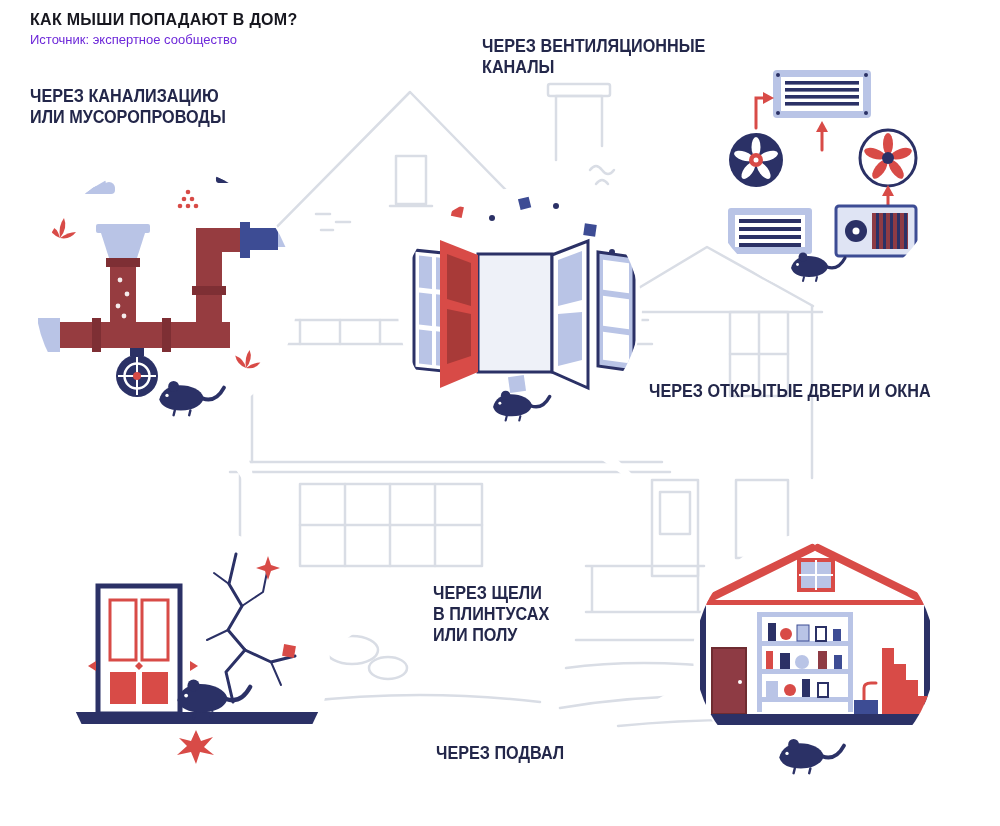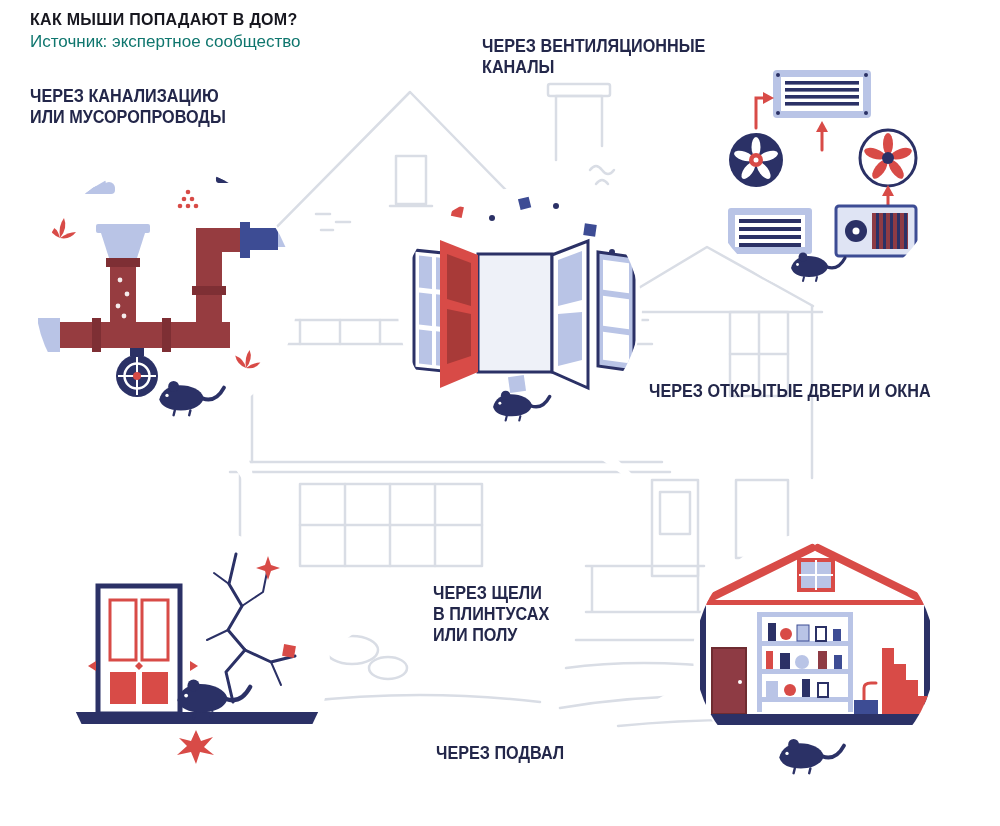--- a/index.html
+++ b/index.html
@@ -1,20 +1,20 @@
 <!DOCTYPE html>
 <html><head>
 <meta charset="utf-8">
 <style>
   body{margin:0;background:#fff}
   .canvas{position:relative;width:1000px;height:810px;background:#fff;overflow:hidden;
           font-family:"Liberation Sans",sans-serif}
   .canvas > svg{position:absolute;left:0;top:0}
   .title{position:absolute;left:30px;top:11px;font-size:16px;font-weight:700;color:#17171f;letter-spacing:.3px}
-  .source{position:absolute;left:30px;top:32px;font-size:17px;color:#0f766e}
+  .source{position:absolute;left:30px;top:32px;font-size:13px;color:#6d28d9}
   .callout-label{position:absolute;font-weight:700;font-size:18px;line-height:1.18;color:#23274a;
                  white-space:pre-line;transform:scaleX(.9);transform-origin:0 0}
   #label-sewage{left:30px;top:86px}
   #label-vent{left:482px;top:36px}
   #label-doors{left:649px;top:381px}
   #label-gaps{left:433px;top:583px}
   #label-basement{left:436px;top:743px}
 
   
   .sk{stroke:#d9dde5;stroke-width:2.5;fill:none;stroke-linecap:round;stroke-linejoin:round}

